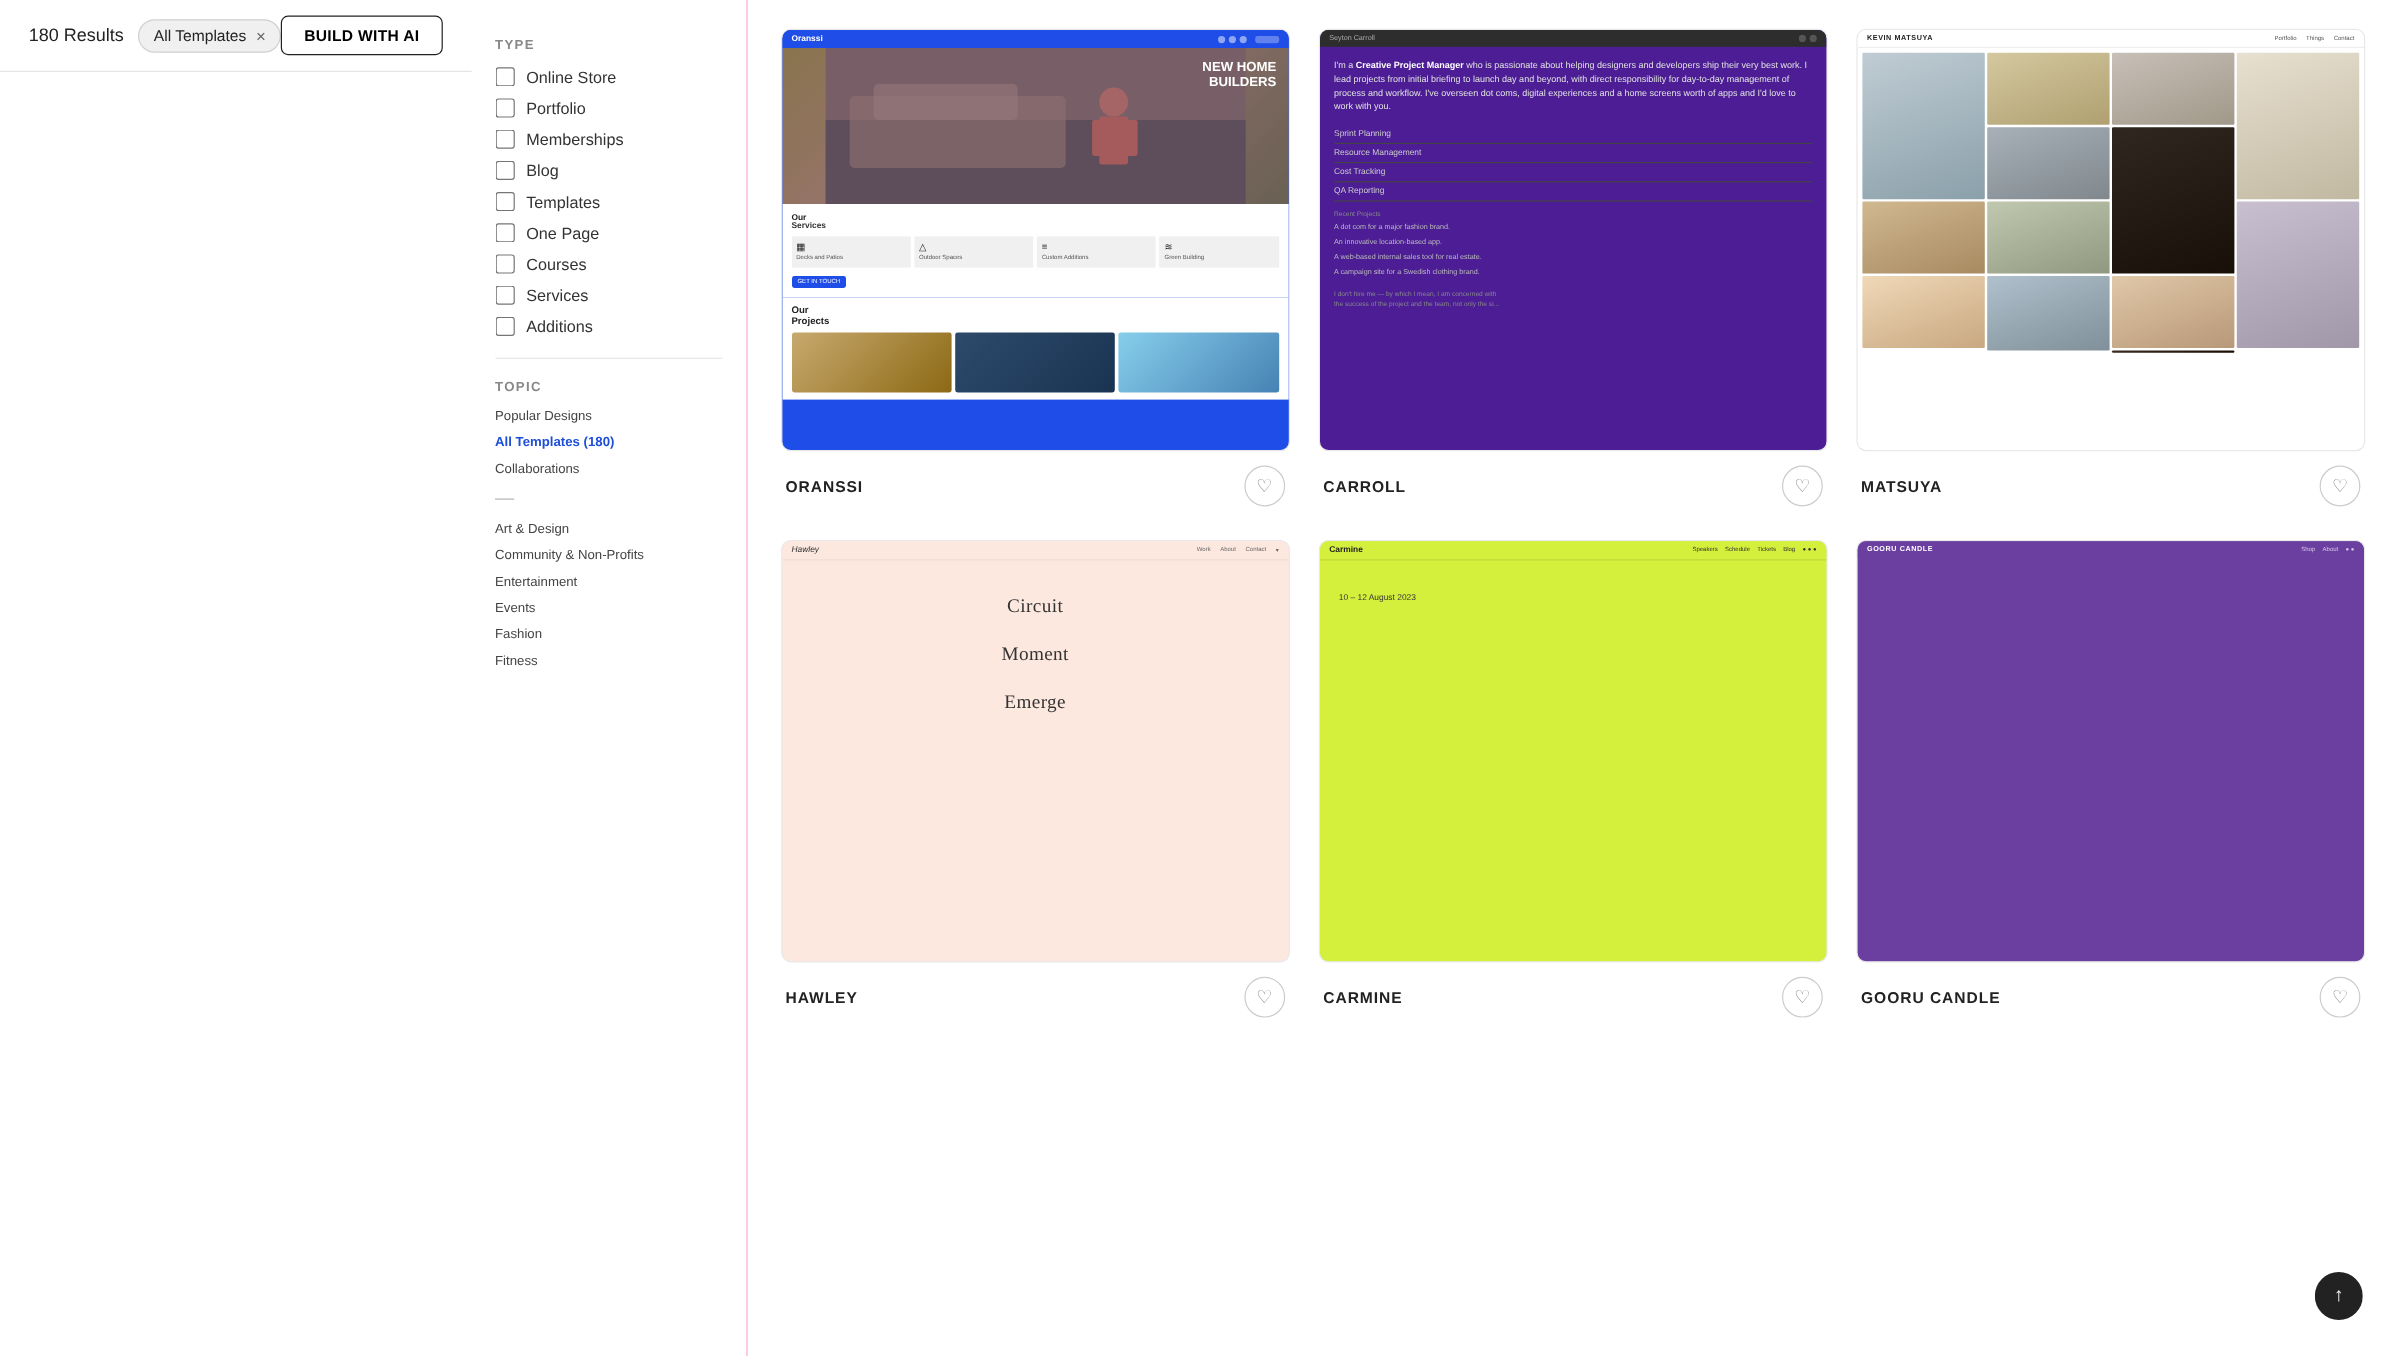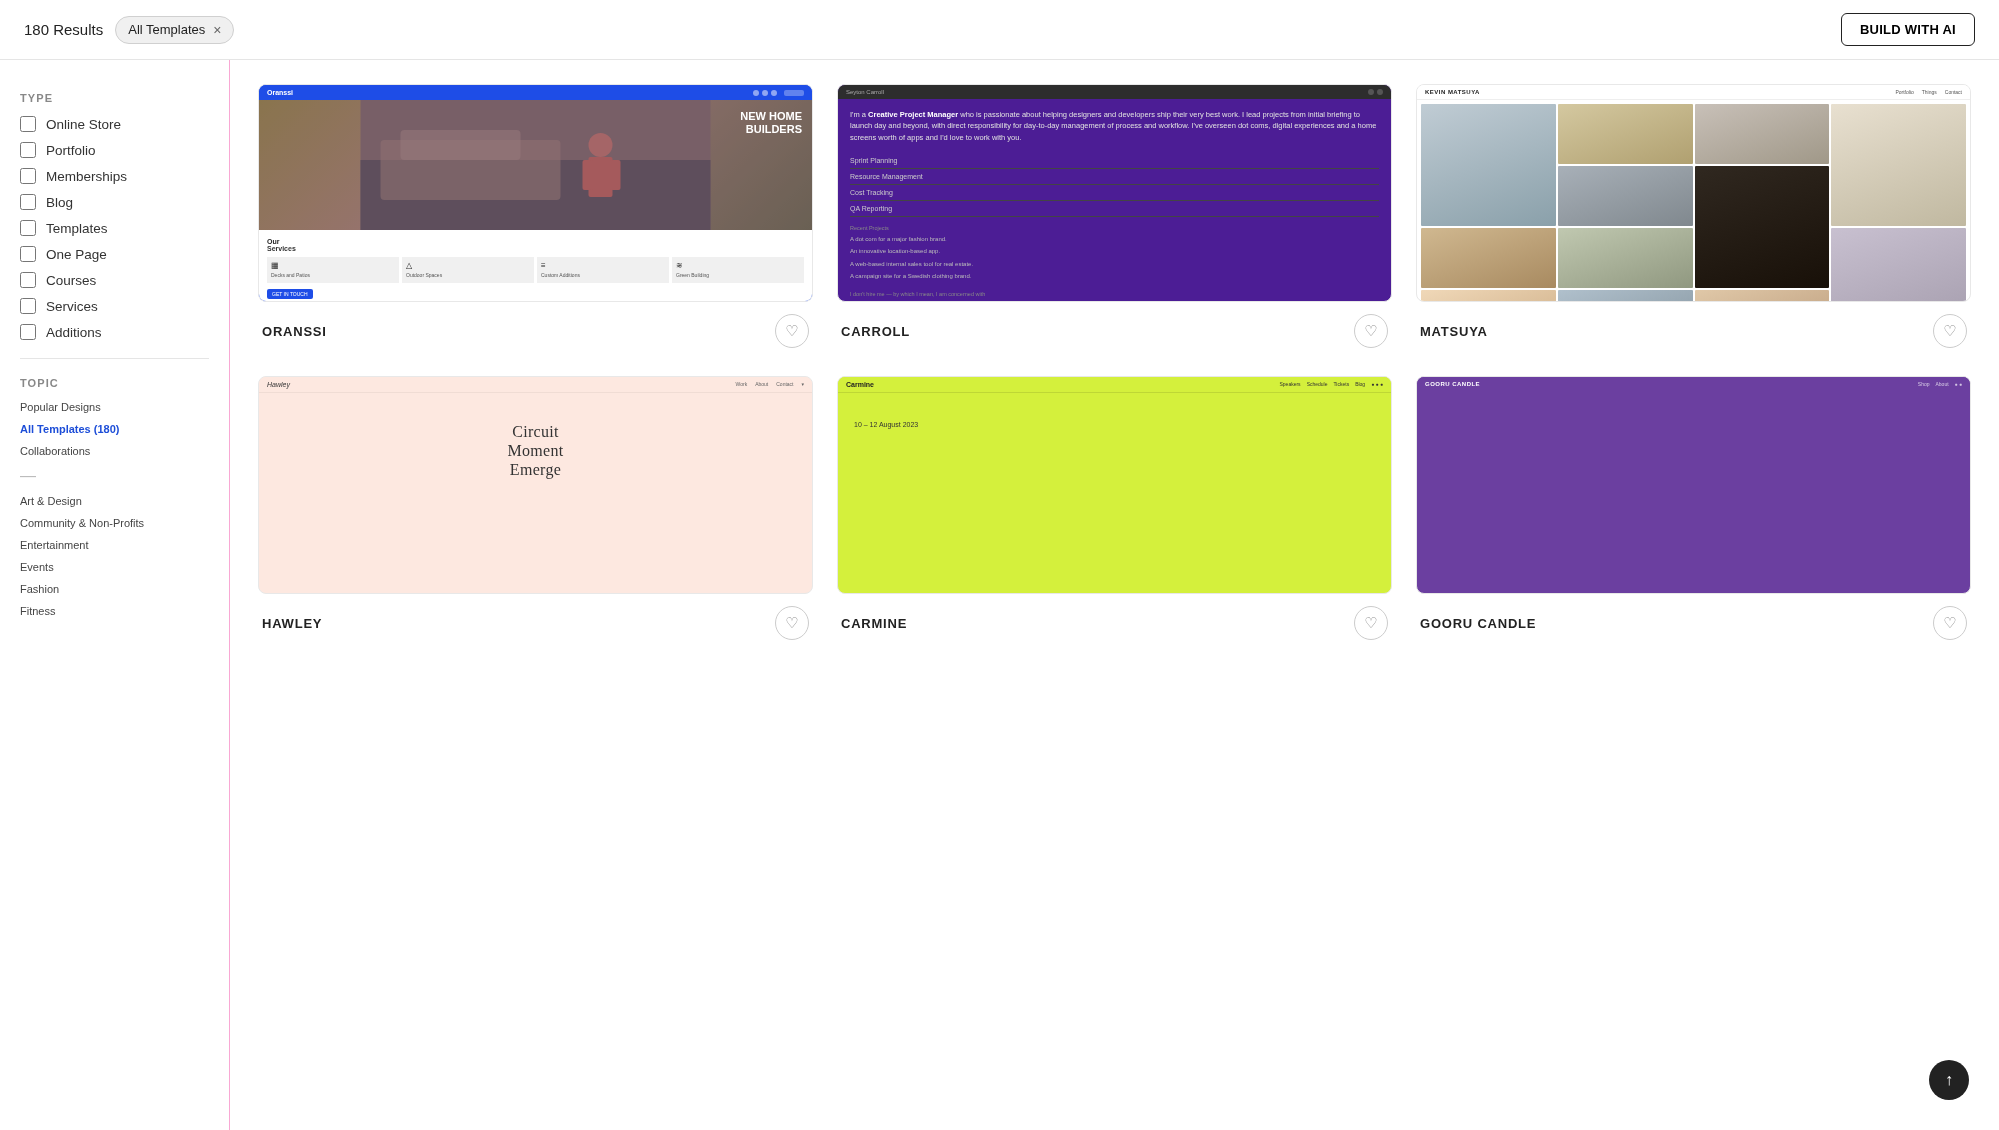--- a/index.html
+++ b/index.html
@@ -1,18 +1,18 @@
 <!DOCTYPE html>
 <html><head>
   <meta charset="utf-8">
   <style>
     * { box-sizing: border-box; margin: 0; padding: 0; }
     body { font-family: -apple-system, BlinkMacSystemFont, 'Segoe UI', Helvetica, Arial, sans-serif; background: #fff; color: #222; font-size: 14px; overflow-x: hidden; }
 
-    .page-wrapper { display: flex; flex-direction: column; height: 100vh; }
+    .page-wrapper { display: flex; flex-direction: row; height: 100vh; }
 
     
     .header { display: flex; align-items: center; justify-content: space-between; padding: 0 24px; height: 60px; border-bottom: 1px solid #e5e5e5; }
     .header-left { display: flex; align-items: center; gap: 12px; }
     .results-count { font-size: 15px; font-weight: 500; color: #222; }
     .filter-tag { display: flex; align-items: center; gap: 6px; background: #f0f0f0; border-radius: 20px; padding: 5px 12px; font-size: 13px; font-weight: 500; border: 1px solid #d0d0d0; }
     .filter-tag-close { cursor: pointer; color: #666; font-size: 14px; margin-left: 2px; }
     .build-ai-btn { background: #fff; border: 1.5px solid #222; border-radius: 6px; padding: 8px 18px; font-size: 13px; font-weight: 600; cursor: pointer; letter-spacing: 0.02em; }
 
     
@@ -30,21 +30,21 @@
     .topic-link { display: block; font-size: 11px; color: #444; margin-bottom: 10px; cursor: pointer; text-decoration: none; }
     .topic-link.active { font-weight: 700; color: #1d4ed8; }
     .topic-separator { display: block; color: #bbb; font-size: 16px; margin-bottom: 10px; }
 
     
     .main-content { flex: 1; overflow-y: auto; padding: 24px 28px; }
     .templates-grid { display: grid; grid-template-columns: repeat(3, 1fr); gap: 24px; }
 
     
     .template-card { display: flex; flex-direction: column; }
-    .card-preview { position: relative; border-radius: 8px; overflow: hidden; border: 1px solid #e8e8e8; background: #f5f5f5; height: 218px; cursor: pointer; }
+    .card-preview { position: relative; border-radius: 8px; overflow: hidden; border: 1px solid #e8e8e8; background: #f5f5f5; height: 352px; cursor: pointer; }
     .card-footer { display: flex; align-items: center; justify-content: space-between; padding: 12px 4px 4px; }
     .card-name { font-size: 13px; font-weight: 700; letter-spacing: 0.06em; color: #222; text-transform: uppercase; }
     .heart-btn { background: none; border: 1.5px solid #ccc; border-radius: 50%; width: 34px; height: 34px; display: flex; align-items: center; justify-content: center; cursor: pointer; color: #888; font-size: 15px; }
 
     
     .preview-oranssi { background: #1e4de7; padding: 0; position: relative; overflow: hidden; }
     .preview-carroll { background: #4c1d95; position: relative; overflow: hidden; }
     .preview-matsuya { background: #fff; position: relative; overflow: hidden; }
     .preview-hawley { background: #fde8e0; position: relative; overflow: hidden; }
     .preview-carmine { background: #d4f03c; position: relative; overflow: hidden; }
@@ -105,21 +105,21 @@
     .m12 { background: linear-gradient(135deg, #e8d0b8, #c0a888); }
     .m13 { background: linear-gradient(135deg, #c8d8b0, #a8b890); }
     .m14 { background: linear-gradient(135deg, #3a3028, #2a201a); grid-row: span 2; }
     .m15 { background: linear-gradient(135deg, #d8c8b8, #b8a898); }
 
     
     .hawley-topbar { background: #fde8e0; padding: 4px 8px; display: flex; justify-content: space-between; border-bottom: 1px solid rgba(0,0,0,0.05); }
     .hawley-logo { font-size: 7px; font-style: italic; color: #333; }
     .hawley-nav { display: flex; gap: 8px; }
     .hawley-nav-item { font-size: 5px; color: #666; }
-    .hawley-content { padding: 30px 20px; display: flex; flex-direction: column; align-items: center; justify-content: flex-start; gap: 1px; }
+    .hawley-content { padding: 30px 20px; display: flex; flex-direction: column; align-items: center; justify-content: flex-start; gap: 22px; }
     .hawley-text-line { font-family: Georgia, serif; font-size: 16px; color: #333; letter-spacing: 0.02em; }
 
     
     .carmine-topbar { background: #d4f03c; padding: 4px 8px; display: flex; justify-content: space-between; border-bottom: 1px solid rgba(0,0,0,0.1); }
     .carmine-logo { font-size: 7px; color: #222; font-weight: 700; }
     .carmine-nav { display: flex; gap: 6px; }
     .carmine-nav-item { font-size: 5px; color: #333; }
     .carmine-content { padding: 20px 16px; }
     .carmine-heading { font-size: 18px; font-weight: 900; color: #111; line-height: 1.15; }
     .carmine-subtext { font-size: 7px; color: #333; margin-top: 8px; }

